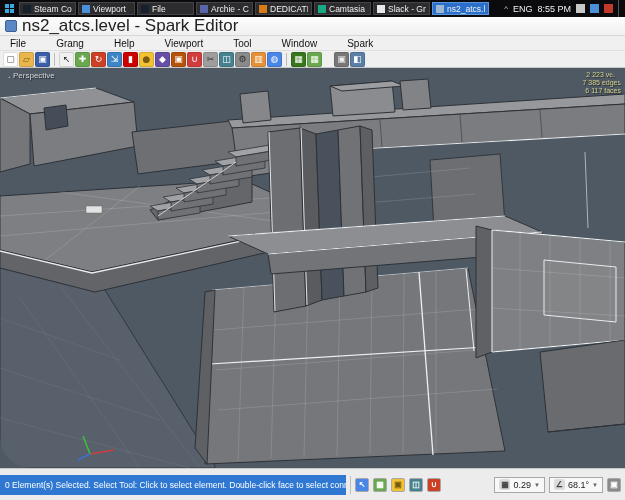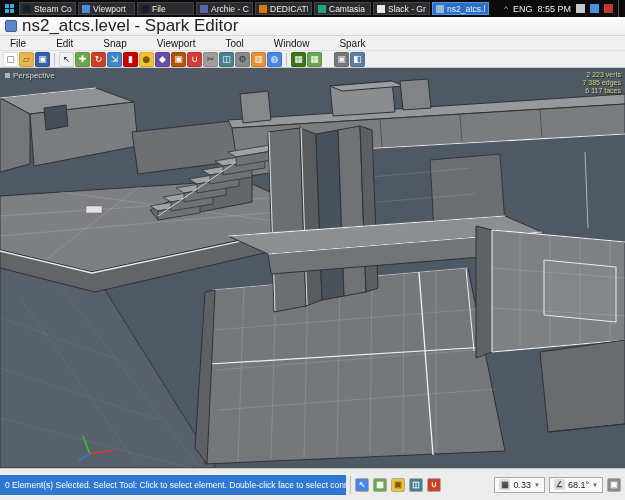--- a/index.html
+++ b/index.html
@@ -32,21 +32,21 @@
   .menu-item { font-size:10px; color:#111; padding:0 6px; }
 
   
   .toolbar { height:18px; background:#f0f0f0; border-top:1px solid #e0e0e0; border-bottom:1px solid #c9c9c9; display:flex; align-items:center; padding-left:3px; gap:1px; flex:0 0 auto; }
   .ticon { width:15px; height:15px; border:1px solid rgba(0,0,0,.12); border-radius:2px; display:flex; align-items:center; justify-content:center; font-size:9px; line-height:1; color:#fff; }
   .ticon b { font-weight:normal; font-family:"DejaVu Sans", sans-serif; }
   .tsep { width:1px; height:13px; background:#bdbdbd; margin:0 3px; }
   .tgap { width:10px; }
 
   
-  .viewport { position:relative; width:625px; height:400px; flex:0 0 auto; background:#4e5964; overflow:hidden; }
+  .viewport { position:relative; width:625px; height:400px; flex:0 0 auto; background:#4e5964; overflow:hidden;border-radius:31px; }
   .vp-label { position:absolute; left:5px; top:3px; font-size:8px; color:#d4d9de; text-shadow:1px 1px 1px rgba(0,0,0,.6); display:flex; align-items:center; gap:3px; }
   .vp-label i { width:5px; height:5px; background:#aab2ba; display:inline-block; }
   .vp-stats { position:absolute; right:4px; top:3px; text-align:right; font-size:7px; line-height:8px; color:#d6d08a; text-shadow:1px 1px 1px rgba(0,0,0,.6); }
 
   
   .statusbar { height:32px; background:#ececec; border-top:1px solid #c6c6c6; display:flex; align-items:center; padding:0 4px 0 0; gap:4px; flex:0 0 auto; }
   .status-msg { width:346px; height:20px; line-height:20px; background:#2e78d2; color:#fff; font-size:8.5px; padding:0 5px; white-space:nowrap; overflow:hidden; flex:0 0 auto; }
   .ssep { width:1px; height:18px; background:#c0c0c0; }
   .sicon { width:14px; height:14px; border:1px solid #a8a8a8; border-radius:2px; display:flex; align-items:center; justify-content:center; font-size:8px; color:#fff; background:#dcdcdc; }
   .schip { height:16px; border:1px solid #a8a8a8; background:#f8f8f8; display:flex; align-items:center; gap:3px; font-size:9px; color:#222; padding:0 4px; }
@@ -110,22 +110,22 @@
     </div>
   </div>
 
   <div class="titlebar">
     <span class="appico"></span>
     <span class="title-text">ns2_atcs.level - Spark Editor</span>
   </div>
 
   <div class="menubar">
     <span class="menu-item">File</span>
-    <span class="menu-item">Edit</span>
-    <span class="menu-item">Snap</span>
+    <span class="menu-item">Grang</span>
+    <span class="menu-item">Help</span>
     <span class="menu-item">Viewport</span>
     <span class="menu-item">Tool</span>
     <span class="menu-item">Window</span>
     <span class="menu-item">Spark</span>
   </div>
 
   <div class="toolbar">
     <span class="ticon" style="background:#fdfdfd;color:#555">
         <b>▢</b>
       </span>
@@ -315,21 +315,21 @@
         <b>◫</b>
       </span>
     <span class="sicon" style="background:#cc4125">
         <b>∪</b>
       </span>
     <span class="sgap"></span>
     <span class="schip">
       <span class="sicon" style="width:11px;height:11px;background:#dcdcdc;color:#444;border:none">
           <b>▦</b>
         </span>
-      <span>0.33</span>
+      <span>0.29</span>
       <span class="arr">▼</span>
     </span>
     <span class="schip">
       <span class="sicon" style="width:11px;height:11px;background:#dcdcdc;color:#444;border:none">
           <b>∠</b>
         </span>
       <span>68.1°</span>
       <span class="arr">▼</span>
     </span>
     <span class="sicon" style="background:#8a8a8a">

